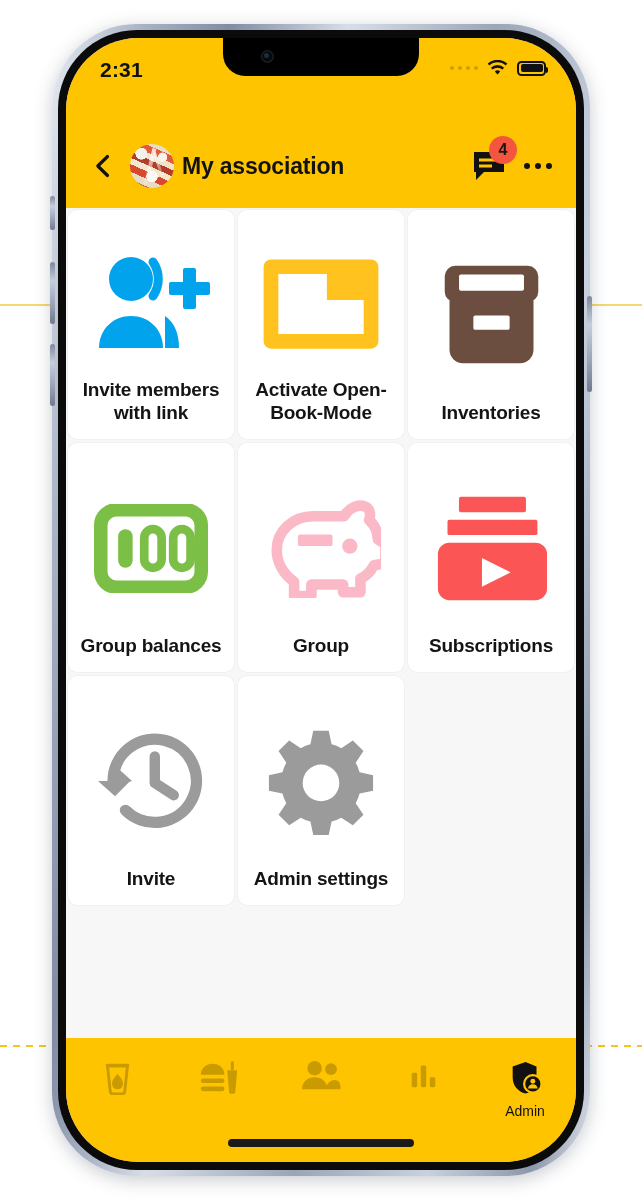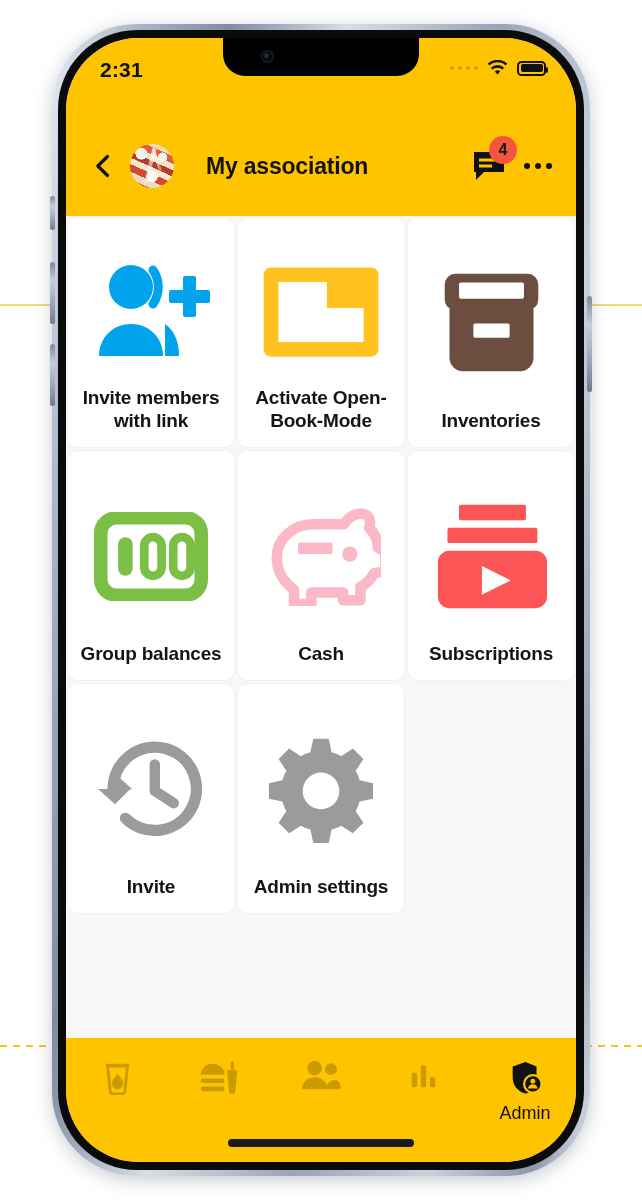--- a/index.html
+++ b/index.html
@@ -101,36 +101,36 @@
         #f2e6cf 38% 48%, #b33c2b 48% 58%, #efe3c8 58% 68%, #e35a3a 68% 80%,
         #e9ddc2 80% 100%);
   }
   .avatar .av-glint{ position:absolute; left:40%; top:8%; width:8%; height:84%;
      background:linear-gradient(180deg,rgba(255,255,255,.85),rgba(255,255,255,.15));
      transform:rotate(14deg); }
   .avatar .av-glint2{ position:absolute; left:62%; top:18%; width:7%; height:60%;
      background:linear-gradient(180deg,rgba(255,250,230,.9),rgba(255,255,255,.1));
      transform:rotate(-18deg); }
   .appbar-title {
-    margin-left:32px; font-size:23px; font-weight:700; color:#121212;
+    margin-left:8px; font-size:23px; font-weight:700; color:#121212;
     white-space:nowrap; flex:1 1 auto; letter-spacing:-.2px;
   }
   .chat-wrap { position:relative; width:34px; height:34px; flex:0 0 auto; margin-right:18px; cursor:pointer;}
   .badge {
     position:absolute; right:-11px; top:-13px; min-width:28px; height:28px;
     border-radius:14px; background:var(--badge);
     color:#171717; font-size:16px; font-weight:700;
     display:flex; align-items:center; justify-content:center; padding:0 5px;
   }
   .kebab { display:flex; gap:5px; align-items:center; flex:0 0 auto; cursor:pointer; }
   .kebab i { width:6px; height:6px; border-radius:50%; background:#121212; display:block; }
 
   
   .content {
-    position:absolute; left:0; top:178px; width:510px; bottom:124px;
+    position:absolute; left:0; top:170px; width:510px; bottom:124px;
     background:#f7f7f7; overflow:hidden;
   }
   .grid {
     display:grid; grid-template-columns:repeat(3,1fr);
     gap:4px; padding:2px 2px 0 2px;
   }
   .tile {
     background:#fff; border-radius:9px;
     height:229px;
     display:flex; flex-direction:column; align-items:center; justify-content:space-between;
@@ -147,21 +147,21 @@
   .bottomnav {
     position:absolute; left:0; bottom:0; width:510px; height:124px;
     background:var(--brand);
     display:flex; align-items:flex-start; justify-content:space-around;
     padding-top:22px;
   }
   .nav-item {
     display:flex; flex-direction:column; align-items:center; gap:4px;
     width:88px; cursor:pointer;
   }
-  .nav-label { font-size:18px; color:#111; font-weight:400; }
+  .nav-label { font-size:14px; color:#111; font-weight:400; }
   .home-ind {
     position:absolute; left:50%; transform:translateX(-50%); bottom:15px;
     width:186px; height:8px; border-radius:4px; background:#1a1a1a;
   }
 </style>
 </head>
 <body>
 
 <div id="stage">
 
@@ -284,21 +284,21 @@
 
 
         <div class="tile">
           <div class="ico">
             <svg viewBox="0 0 124 104" width="120" height="100">
               <path d="M86 19c5-9 15-13 22-10 5 2 6 8 4 14 6 5 9 12 9 20l8 5v20l-12 2c-3 6-8 11-14 14v14H85V90H52v12H34V87C23 79 16 67 16 54c0-20 17-35 38-35h32Z" fill="none" stroke="#FBB8C6" stroke-width="11" stroke-linejoin="round"></path>
               <rect x="38" y="38" width="36" height="12" rx="2" fill="#FBB8C6"></rect>
               <circle cx="92" cy="50" r="8" fill="#FBB8C6"></circle>
             </svg>
           </div>
-          <div class="lbl">Cash</div>
+          <div class="lbl">Group</div>
         </div>
 
         <div class="tile">
           <div class="ico">
             <svg viewBox="0 0 120 116" width="115" height="111">
               <rect x="26" y="4" width="70" height="16" rx="2" fill="#FB5555"></rect>
               <rect x="14" y="28" width="94" height="16" rx="2" fill="#FB5555"></rect>
               <rect x="4" y="52" width="114" height="60" rx="12" fill="#FB5555"></rect>
               <path d="M50 68l30 15-30 15Z" fill="#fff"></path>
             </svg>

